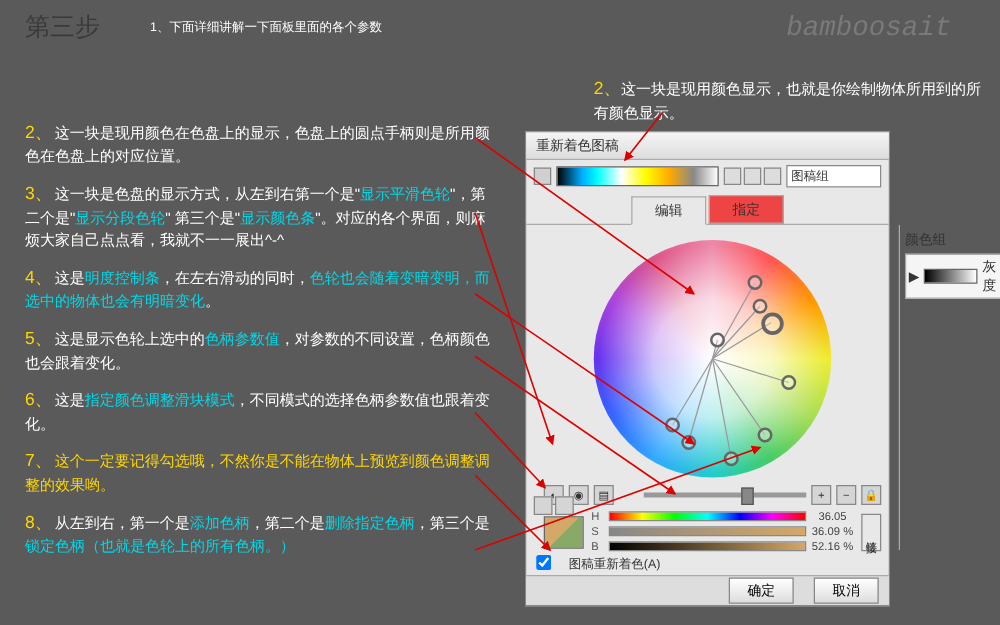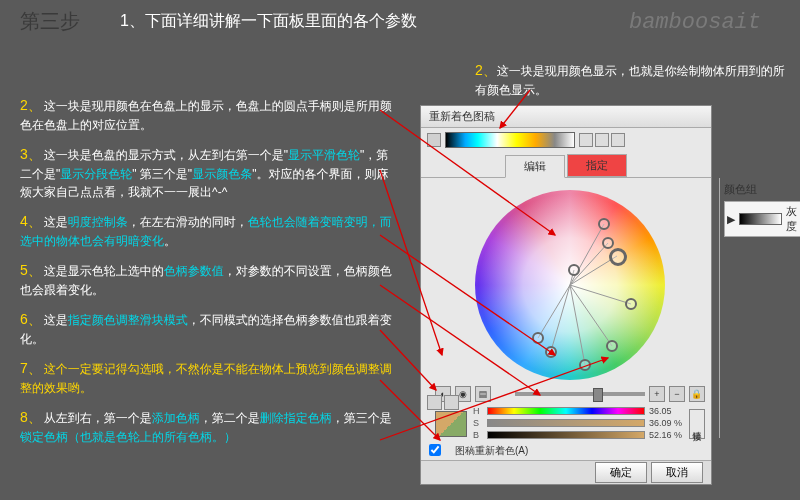--- a/index.html
+++ b/index.html
@@ -1,19 +1,19 @@
 <!DOCTYPE html>
 <html><head>
 <meta charset="utf-8">
 <style>
 *{margin:0;padding:0;box-sizing:border-box;font-family:"Microsoft YaHei",sans-serif}
 body{background:#5a5a5a;width:800px;height:500px;overflow:hidden;position:relative}
 .header{display:flex;align-items:center;padding:8px 20px}
 .step{font-size:20px;color:#3a3a3a;font-weight:300}
-.intro{font-size:16px;color:#fff;margin-left:40px}
+.intro{font-size:10px;color:#fff;margin-left:40px}
 .watermark{position:absolute;right:15px;top:8px;color:#7a7a7a;font-size:22px;font-style:italic;font-family:Liberation Mono, monospace}
 .watermark::after{content:"";display:inline-block;width:20px;height:28px;margin-left:4px;vertical-align:middle}
 .annotation-top{position:absolute;left:475px;top:60px;font-size:12px;color:#fff;width:310px;line-height:1.5}
 .annotation-top .num{color:#ffd700;font-size:14px}
 .left-notes{position:absolute;left:20px;top:95px;width:380px}
 .note{font-size:12px;color:#fff;line-height:1.5;margin-bottom:10px}
 .note .num{color:#ffd700;font-size:14px;margin-right:2px}
 .note .hl-cyan{color:#00d8e8}
 .note .hl-yellow{color:#ffd700}
 .panel{position:absolute;left:420px;top:105px;width:292px;height:380px;background:#e8e8e8;border:1px solid #888;font-size:11px;color:#333}
@@ -42,31 +42,31 @@
 .bright-slider::after{content:"";position:absolute;left:60%;top:-4px;width:8px;height:12px;background:#888;border:1px solid #555}
 .hsb-area{padding:4px 8px;display:flex;gap:6px;align-items:center}
 .swatch{width:32px;height:26px;background:linear-gradient(135deg,#d4a868 50%,#8a6 50%);border:1px solid #666}
 .hsb-sliders{flex:1}
 .hsb-row{display:flex;align-items:center;gap:4px;margin-bottom:2px;font-size:9px}
 .hsb-label{width:10px;color:#555}
 .hsb-bar{flex:1;height:8px;border:1px solid #888}
 .hsb-bar.h{background:linear-gradient(90deg,red,yellow,lime,cyan,blue,magenta,red)}
 .hsb-bar.s{background:linear-gradient(90deg,#888,#d4a868)}
 .hsb-bar.b{background:linear-gradient(90deg,#000,#d4a868)}
-.hsb-val{width:34px;text-align:left;color:#444}
+.hsb-val{width:34px;text-align:center;color:#444}
 .link-icon{width:16px;height:30px;border:1px solid #888;font-size:9px;writing-mode:vertical-lr;text-align:center}
 .right-col{width:100px;border-left:1px solid #aaa;padding:4px}
 .right-col-title{font-size:11px;margin-bottom:4px}
 .gray-swatch{display:flex;align-items:center;gap:4px;padding:2px;border:1px solid #aaa;background:#f5f5f5}
 .gray-grad{width:50px;height:12px;background:linear-gradient(90deg,#000,#fff);border:1px solid #666}
 .mode-icons{position:absolute;left:6px;bottom:28px;display:flex;gap:2px}
 .mode-icons div{width:15px;height:15px;border:1px solid #888;background:#d5d5d5}
 .checkbox-row{position:absolute;bottom:26px;left:8px;font-size:10px;display:flex;align-items:flex-start;gap:14px}
 .checkbox-row input{width:12px;height:12px}
-.panel-footer{position:absolute;bottom:0;left:0;right:0;height:24px;background:#ddd;border-top:1px solid #aaa;display:flex;justify-content:flex-end;align-items:center;gap:4px;padding:0 8px}
+.panel-footer{position:absolute;bottom:0;left:0;right:0;height:24px;background:#ddd;border-top:1px solid #aaa;display:flex;justify-content:flex-end;align-items:center;gap:16px;padding:0 8px}
 .panel-footer button{padding:2px 14px;font-size:11px;border:1px solid #888;background:linear-gradient(#fff,#ddd)}
 .arrows{position:absolute;left:0;top:0;pointer-events:none}
 .arrows line{stroke:#d00;stroke-width:1.3}
 .arrows polygon{fill:#d00}
 </style>
 </head>
 <body>
 
 <div class="header">
   <div class="step">第三步</div>
@@ -91,20 +91,21 @@
 <div class="panel">
   <div class="panel-title">重新着色图稿</div>
   <div class="gradient-row">
     <div class="grad-btn"></div>
     <div class="grad-bar"></div>
     <div class="grad-icons">
       <div></div>
       <div></div>
       <div></div>
     </div>
+    <div class="grad-select">图稿组</div>
   </div>
   <div class="tabs">
     <div class="tab active">编辑</div>
     <div class="tab">指定</div>
   </div>
   <div class="panel-body">
     <div class="wheel-area">
       <div class="wheel">
         <svg class="lines" viewBox="0 0 190 190">
             <line x1="95" y1="95" x2="129" y2="34"></line>

